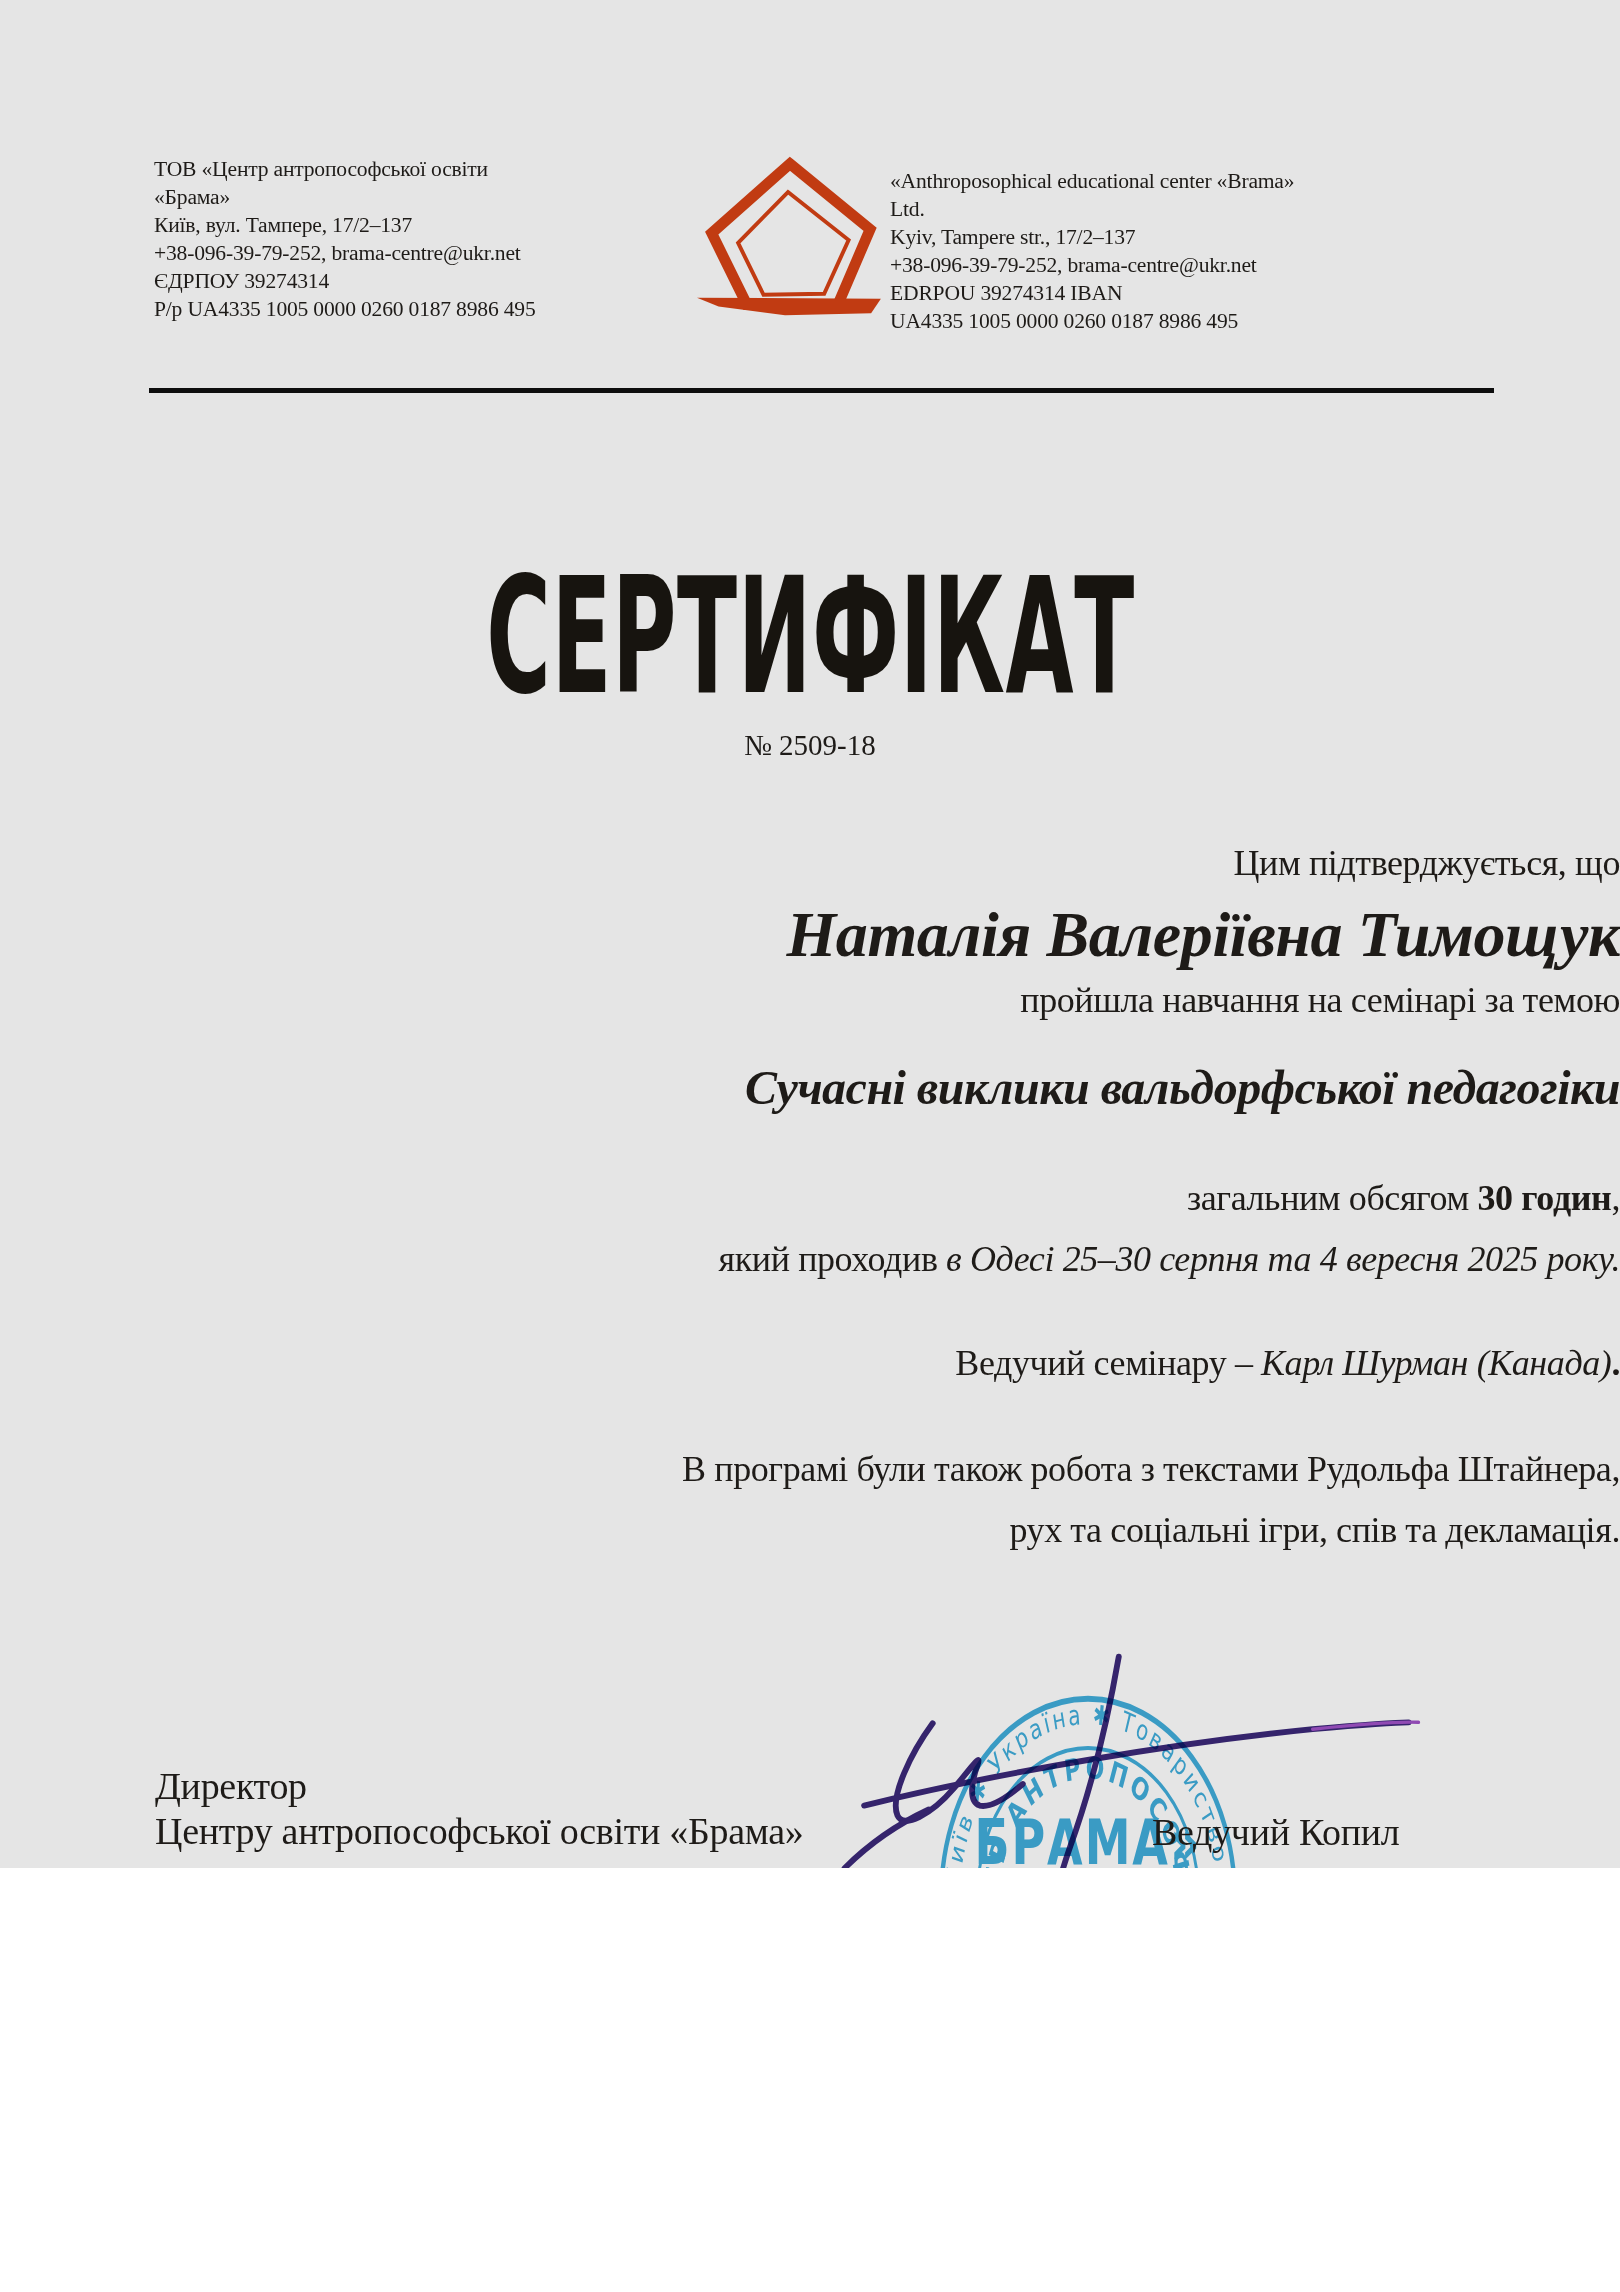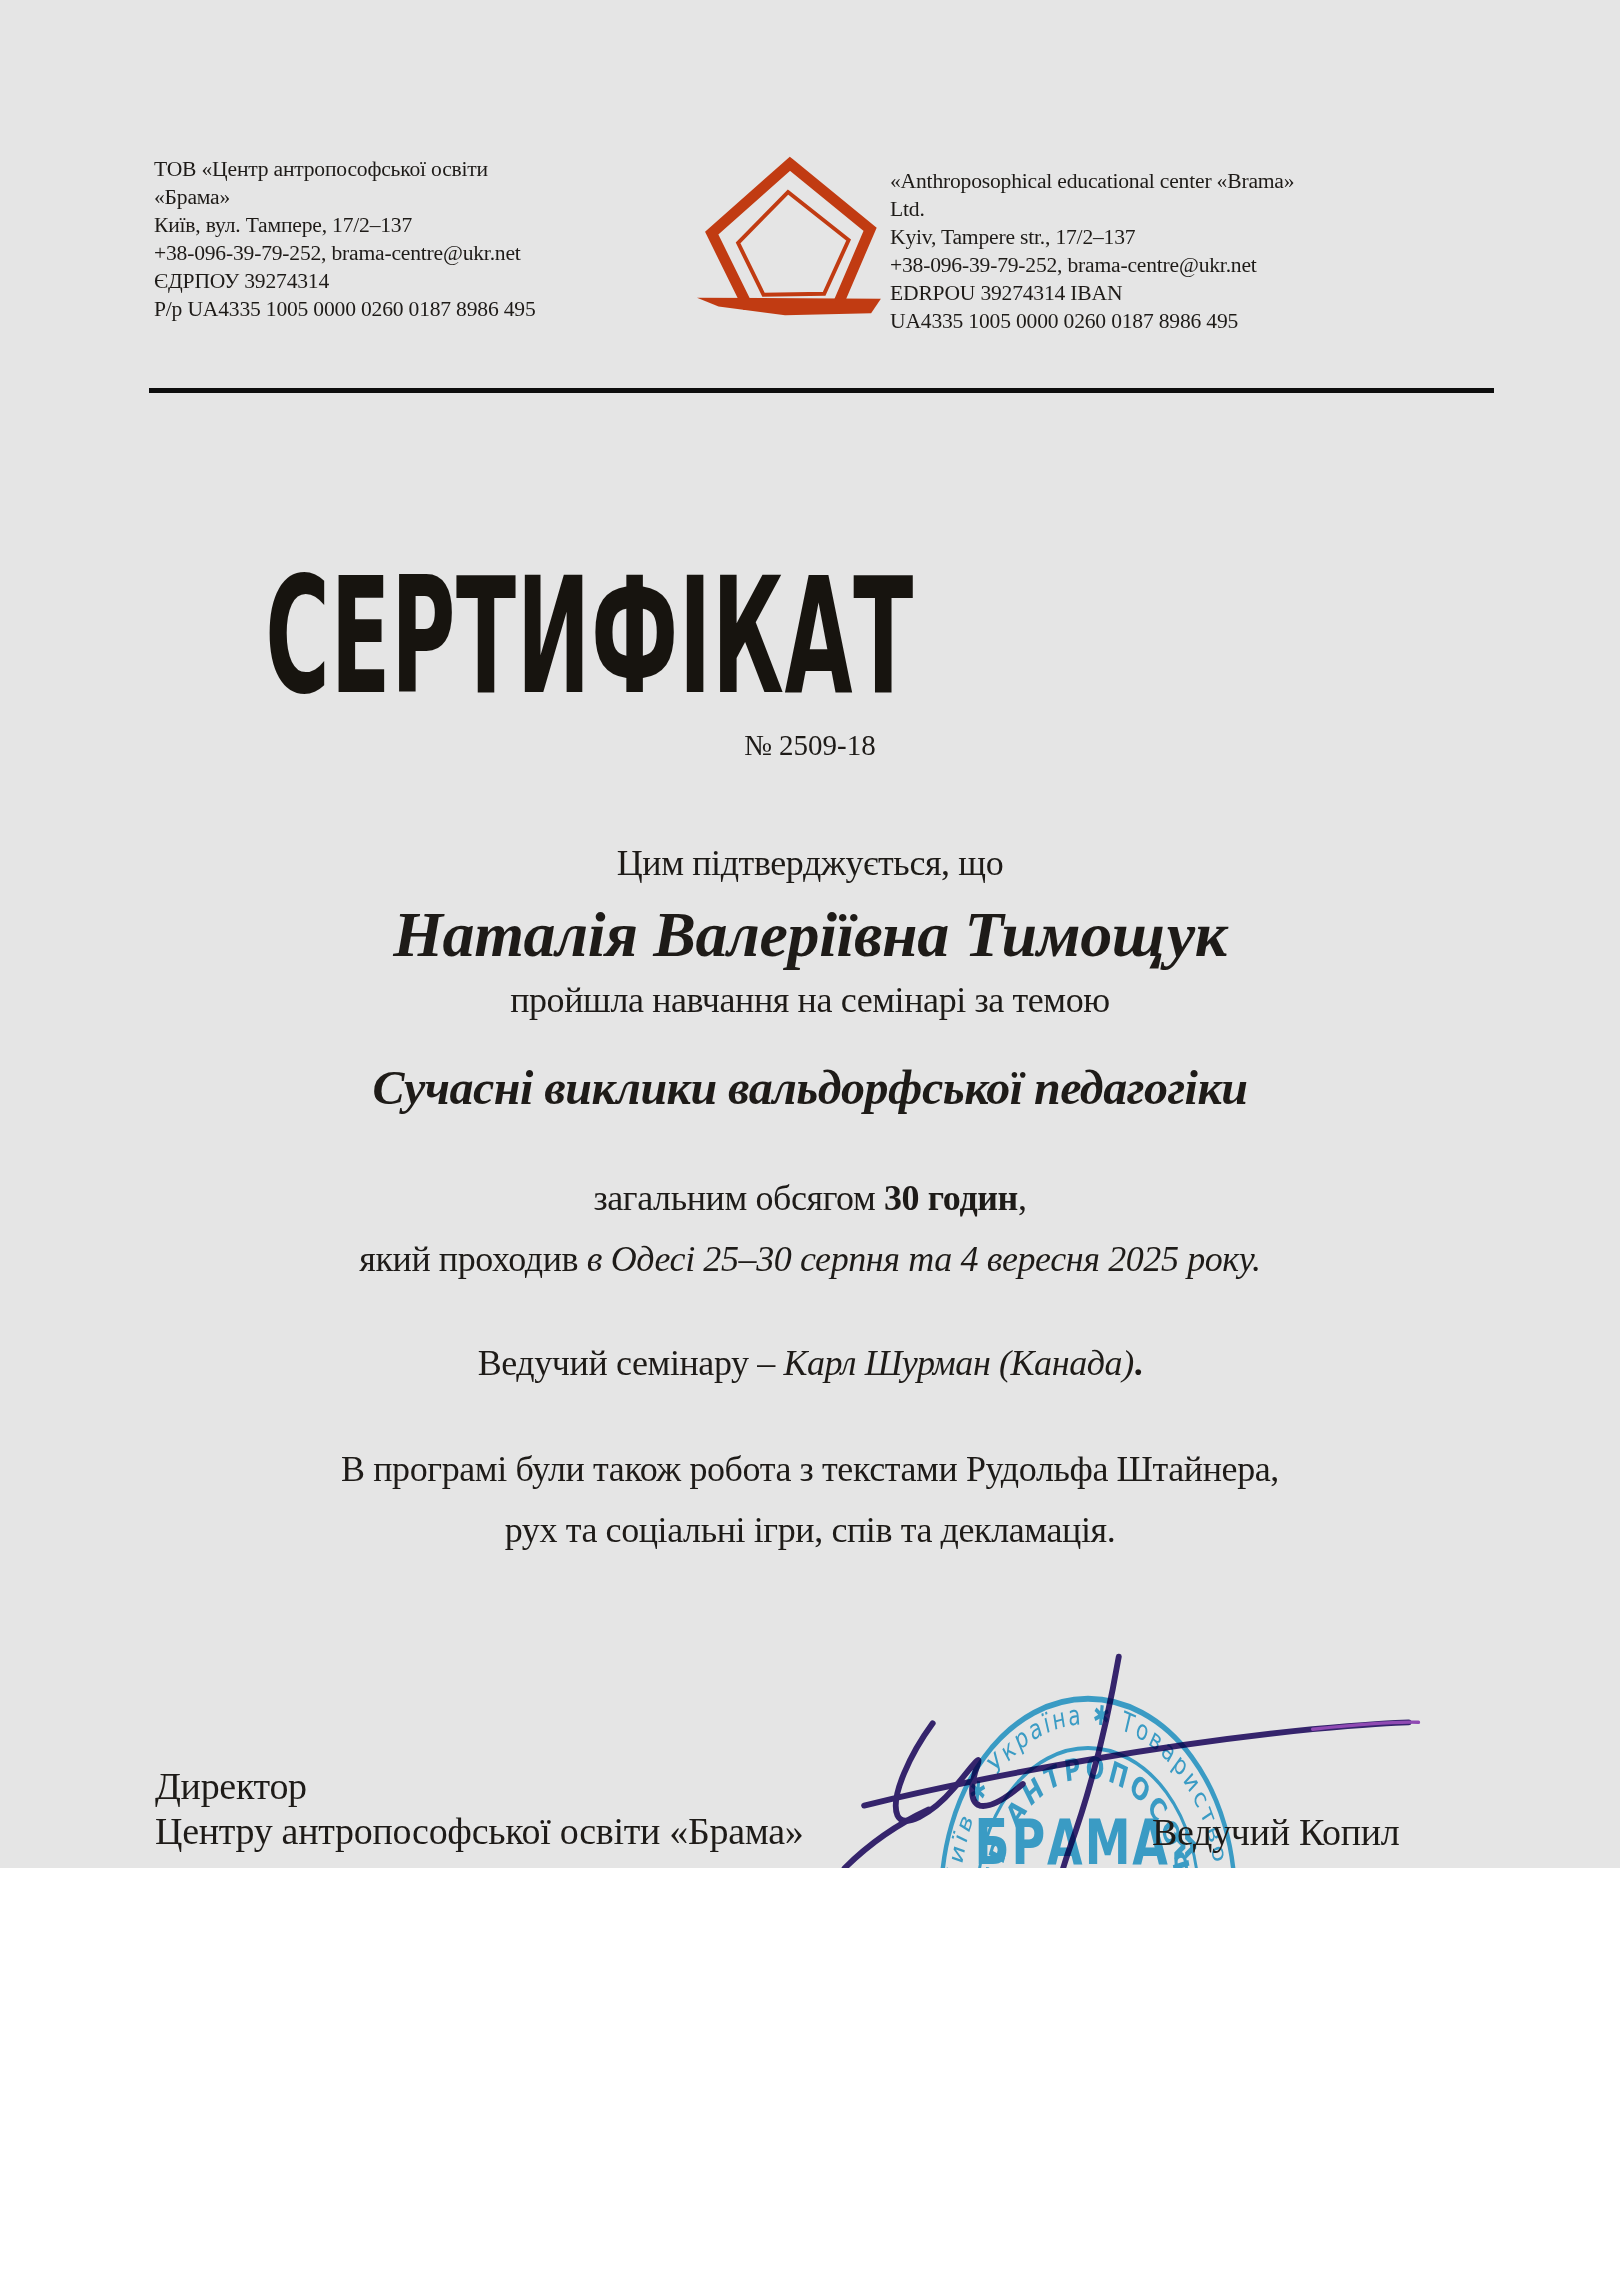--- a/index.html
+++ b/index.html
@@ -11,32 +11,32 @@
     font-family:"Liberation Serif", serif;
     overflow:hidden;
   }
   
   .hdr-block{position:absolute;top:155px;font-size:21.6px;line-height:28px;letter-spacing:-0.2px;}
   .hdr-left{left:154px;width:461px;}
   .hdr-right{left:890px;width:529px;margin-top:12px;}
   .logo-svg{position:absolute;left:689px;top:151px;width:196px;height:178px;}
   .rule{position:absolute;left:149px;top:388px;width:1345px;height:4.9px;background:#0d0d0d;}
   
-  .title-wrap{position:absolute;left:0;right:0;top:557px;white-space:nowrap;}
+  .title-wrap{position:absolute;left:0;right:0;top:557px;text-align:center;white-space:nowrap;}
   .title-inner{
     display:inline-block;
     font-family:"DejaVu Sans", sans-serif;
     font-weight:700;
     font-size:160px;line-height:1;
     transform:scaleX(0.55);transform-origin:50% 50%;
     color:#17140f;letter-spacing:1px;
   }
   .cert-no{position:absolute;left:0;right:0;top:729px;text-align:center;font-size:29px;}
   
-  .p{position:absolute;left:0;right:0;text-align:center;font-size:36px;line-height:61px;letter-spacing:-0.4px;}
+  .p{position:absolute;left:0;right:0;text-align:right;font-size:36px;line-height:61px;letter-spacing:-0.4px;}
   .p-confirm{top:833px;}
   .p-name{top:904px;font-size:64px;font-weight:700;font-style:italic;}
   .p-passed{top:970px;}
   .p-topic{top:1057px;font-size:48px;font-weight:700;font-style:italic;letter-spacing:-0.5px;}
   .p-volume{top:1168px;}
   .p-leader{top:1333px;}
   .p-program{top:1439px;}
   .it{font-style:italic;}
   .b{font-weight:700;}
   

